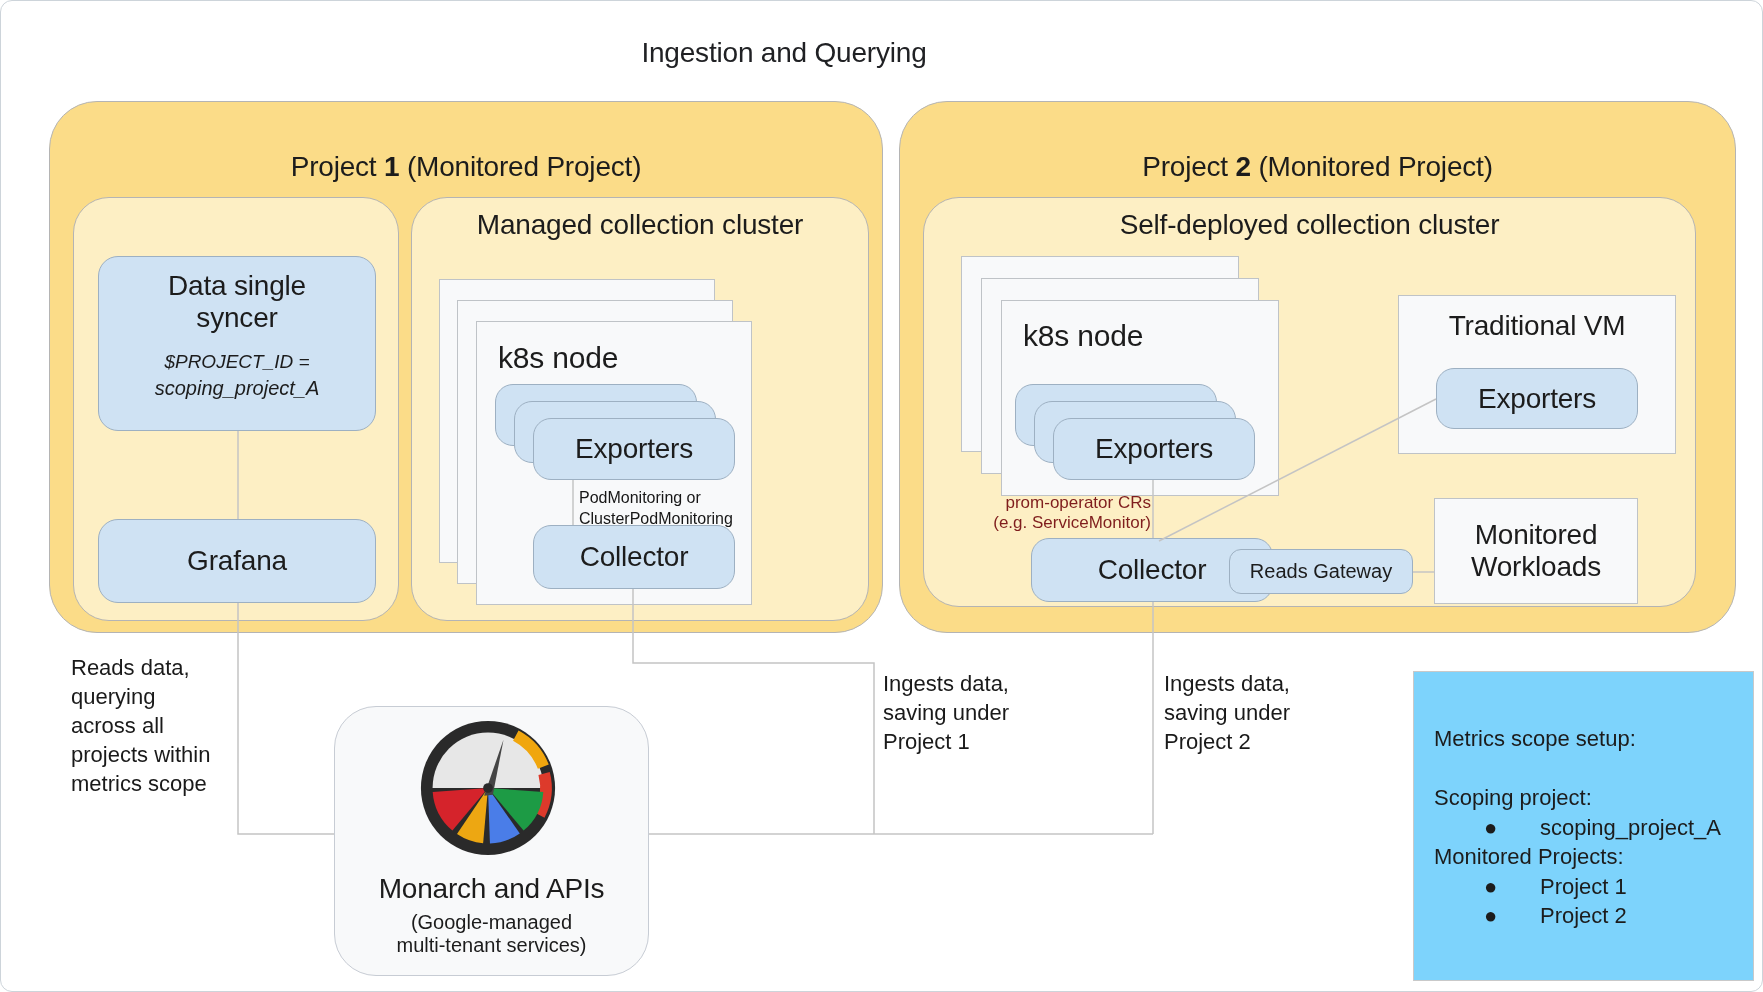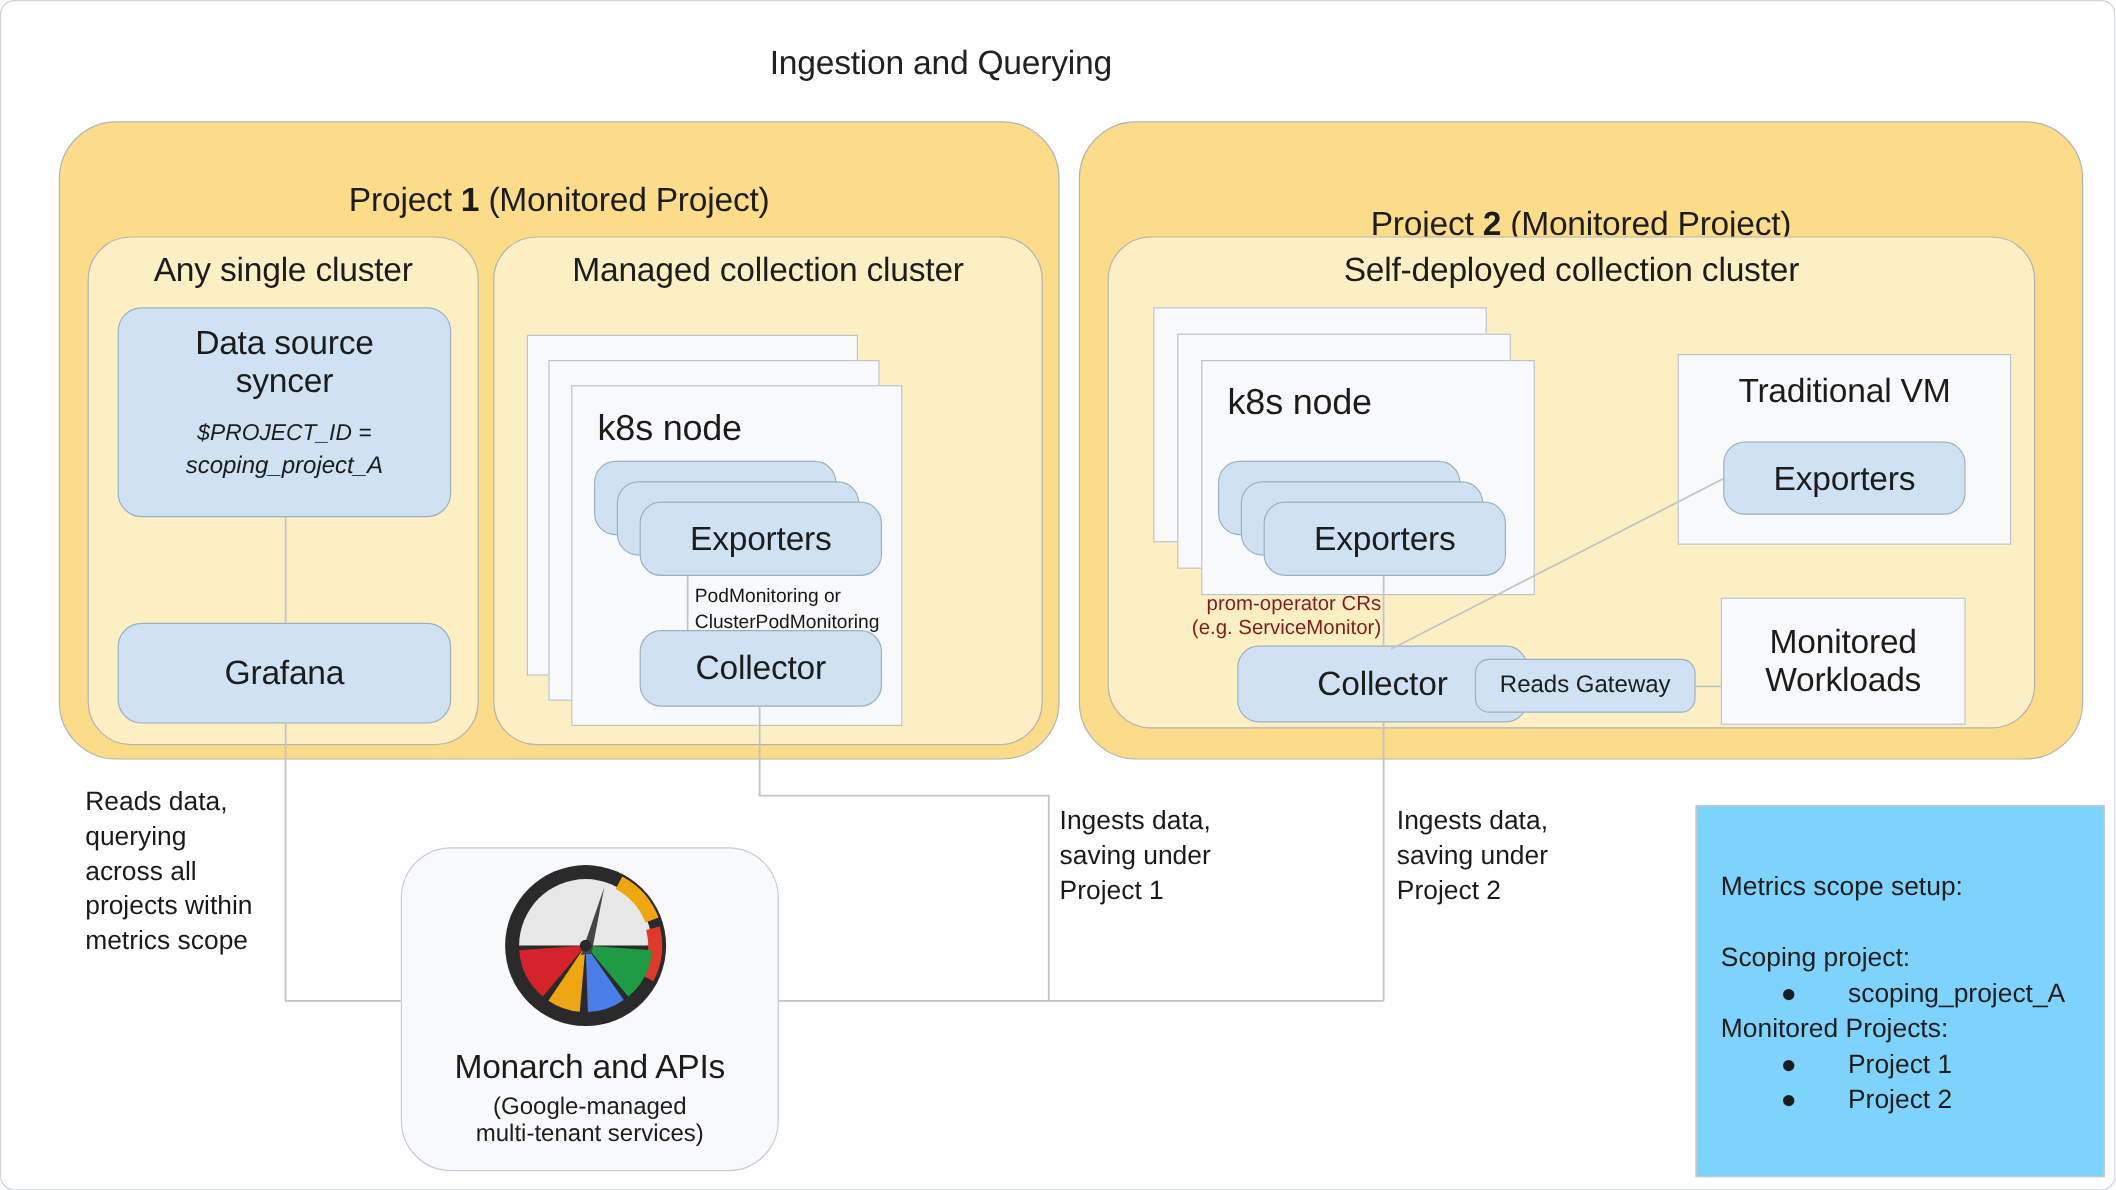--- a/index.html
+++ b/index.html
@@ -37,25 +37,24 @@
 <div class="stage">
 
   <div class="abs title" style="left:500px;top:36px;width:566px;text-align:center;">Ingestion and Querying</div>
 
   <div class="abs proj-outer" style="left:48px;top:100px;width:834px;height:532px;"></div>
   <div class="abs proj-label" style="left:48px;top:150px;width:834px;text-align:center;">
     <span>Project </span><b>1</b><span> (Monitored Project)</span>
   </div>
 
   <div class="abs cluster" style="left:72px;top:196px;width:326px;height:424px;"></div>
-  <div class="abs cluster-label" style="left:72px;top:208px;width:326px;text-align:center;">Any single cluster</div>
 
   <div class="abs blue" style="left:97px;top:255px;width:278px;height:175px;">
     <div style="text-align:center;padding-top:13px;">
-      <div class="blue-label">Data source</div>
+      <div class="blue-label">Data single</div>
       <div class="blue-label">syncer</div>
       <div class="italic" style="font-size:19px;line-height:26px;margin-top:15px;text-align:center;">$PROJECT_ID =</div>
       <div class="italic" style="font-size:20px;line-height:26px;">scoping_project_A</div>
     </div>
   </div>
 
   <div class="abs blue center" style="left:97px;top:518px;width:278px;height:84px;">
     <span class="blue-label">Grafana</span>
   </div>
 
@@ -76,21 +75,21 @@
   <div class="abs small-note" style="left:578px;top:486px;">
     <div>PodMonitoring or</div>
     <div>ClusterPodMonitoring</div>
   </div>
 
   <div class="abs blue center" style="left:532px;top:524px;width:202px;height:64px;border-radius:18px;">
     <span class="blue-label">Collector</span>
   </div>
 
   <div class="abs proj-outer" style="left:898px;top:100px;width:837px;height:532px;"></div>
-  <div class="abs proj-label" style="left:898px;top:150px;width:837px;text-align:center;margin-top:20px;">
+  <div class="abs proj-label" style="left:898px;top:150px;width:837px;text-align:center;">
     <span>Project </span><b>2</b><span> (Monitored Project)</span>
   </div>
 
   <div class="abs cluster" style="left:922px;top:196px;width:773px;height:410px;"></div>
   <div class="abs cluster-label" style="left:922px;top:208px;width:773px;text-align:center;">Self-deployed collection cluster</div>
 
   <div class="abs card" style="left:960px;top:255px;width:278px;height:196px;"></div>
   <div class="abs card" style="left:980px;top:277px;width:278px;height:196px;"></div>
   <div class="abs card" style="left:1000px;top:299px;width:278px;height:196px;"></div>
   <div class="abs k8s-label" style="left:1022px;top:318px;">k8s node</div>

